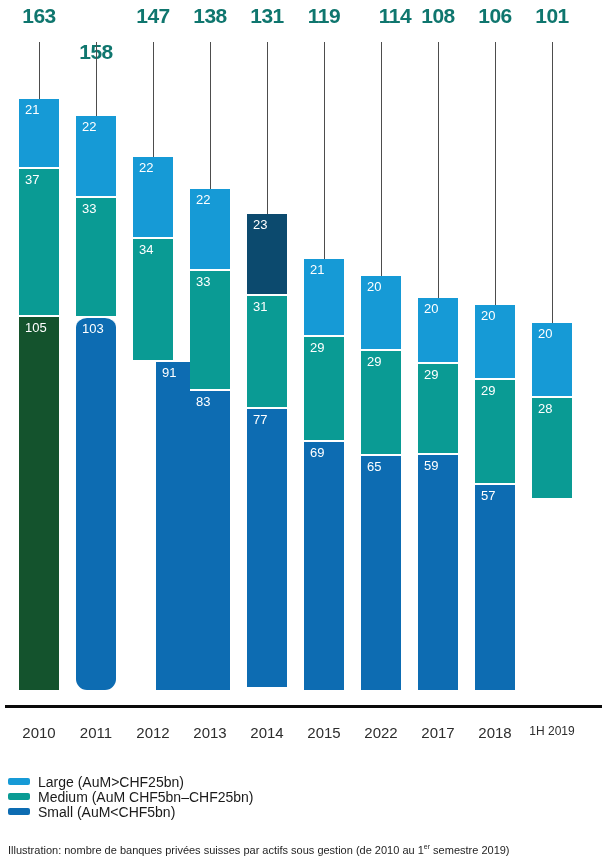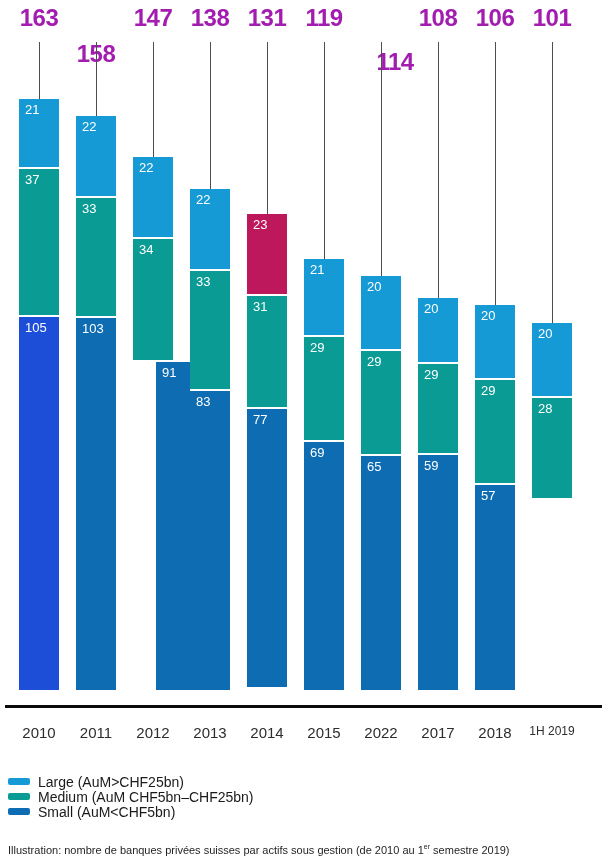--- a/index.html
+++ b/index.html
@@ -6,22 +6,22 @@
   html, body { background: #fff; }
   body {
     width: 606px; height: 867px;
     font-family: "Liberation Sans", sans-serif;
     position: relative;
   }
   .page { position: relative; width: 606px; height: 867px; overflow: hidden; background: #fff; }
 
   .total-label {
     position: absolute; top: 4px; width: 56px;
-    text-align: center; font-size: 24px; font-weight: bold;
-    color: #a21caf; letter-spacing: -0.5px;
+    text-align: center; font-size: 21px; font-weight: bold;
+    color: #0f766e; letter-spacing: -0.5px;
   }
   .drop-line { position: absolute; width: 1px; background: #4d4d4d; }
   .bar { position: absolute; display: flex; flex-direction: column; }
   .bar-segment { width: 100%; position: relative; }
   .bar-segment + .bar-segment { border-top: 2px solid #ffffff; }
   .segment-value {
     position: absolute; top: 3px; left: 6px;
     font-size: 13px; color: #ffffff;
   }
   .year-label {
@@ -47,35 +47,35 @@
   <div class="chart-area">
       <div class="total-label" style="left: 11px;">163</div>
       <div class="drop-line" style="left: 39px; top: 42px; height: 57px;"></div>
       <div class="bar" style="left: 19px; top: 99px; width: 40px; height: 591px;">
         <div class="bar-segment" style="height: 76px; background: rgb(22, 154, 214);">
           <span class="segment-value">21</span>
         </div>
         <div class="bar-segment" style="height: 164px; background: rgb(10, 155, 148);">
           <span class="segment-value">37</span>
         </div>
-        <div class="bar-segment" style="height: 417px; background: #1d4ed8;">
+        <div class="bar-segment" style="height: 417px; background: #14532d;">
           <span class="segment-value">105</span>
         </div>
       </div>
       <div class="year-label" style="left: 4px;">2010</div>
       <div class="total-label" style="left: 68px; margin-top: 36px;">158</div>
       <div class="drop-line" style="left: 96px; top: 42px; height: 74px;"></div>
       <div class="bar" style="left: 76px; top: 116px; width: 40px; height: 574px;">
         <div class="bar-segment" style="height: 80px; background: rgb(22, 154, 214);">
           <span class="segment-value">22</span>
         </div>
         <div class="bar-segment" style="height: 120px; background: rgb(10, 155, 148);">
           <span class="segment-value">33</span>
         </div>
-        <div class="bar-segment" style="height: 374px; background: rgb(13, 108, 178);">
+        <div class="bar-segment" style="height: 374px; background: rgb(13, 108, 178); border-radius: 11px;">
           <span class="segment-value">103</span>
         </div>
       </div>
       <div class="year-label" style="left: 61px;">2011</div>
       <div class="total-label" style="left: 125px;">147</div>
       <div class="drop-line" style="left: 153px; top: 42px; height: 115px;"></div>
       <div class="bar" style="left: 133px; top: 157px; width: 40px; height: 533px;">
         <div class="bar-segment" style="height: 80px; background: rgb(22, 154, 214);">
           <span class="segment-value">22</span>
         </div>
@@ -97,21 +97,21 @@
           <span class="segment-value">33</span>
         </div>
         <div class="bar-segment" style="height: 301px; background: rgb(13, 108, 178);">
           <span class="segment-value">83</span>
         </div>
       </div>
       <div class="year-label" style="left: 175px;">2013</div>
       <div class="total-label" style="left: 239px;">131</div>
       <div class="drop-line" style="left: 267px; top: 42px; height: 172px;"></div>
       <div class="bar" style="left: 247px; top: 214px; width: 40px; height: 476px;">
-        <div class="bar-segment" style="height: 80px; background: #be185d;">
+        <div class="bar-segment" style="height: 80px; background: #0c4a6e;">
           <span class="segment-value">23</span>
         </div>
         <div class="bar-segment" style="height: 113px; background: rgb(10, 155, 148);">
           <span class="segment-value">31</span>
         </div>
         <div class="bar-segment" style="height: 280px; background: rgb(13, 108, 178);">
           <span class="segment-value">77</span>
         </div>
       </div>
       <div class="year-label" style="left: 232px;">2014</div>
@@ -122,21 +122,21 @@
           <span class="segment-value">21</span>
         </div>
         <div class="bar-segment" style="height: 105px; background: rgb(10, 155, 148);">
           <span class="segment-value">29</span>
         </div>
         <div class="bar-segment" style="height: 250px; background: rgb(13, 108, 178);">
           <span class="segment-value">69</span>
         </div>
       </div>
       <div class="year-label" style="left: 289px;">2015</div>
-      <div class="total-label" style="left: 367px; margin-top: 44px;">114</div>
+      <div class="total-label" style="left: 367px;">114</div>
       <div class="drop-line" style="left: 381px; top: 42px; height: 234px;"></div>
       <div class="bar" style="left: 361px; top: 276px; width: 40px; height: 414px;">
         <div class="bar-segment" style="height: 73px; background: rgb(22, 154, 214);">
           <span class="segment-value">20</span>
         </div>
         <div class="bar-segment" style="height: 105px; background: rgb(10, 155, 148);">
           <span class="segment-value">29</span>
         </div>
         <div class="bar-segment" style="height: 236px; background: rgb(13, 108, 178);">
           <span class="segment-value">65</span>

